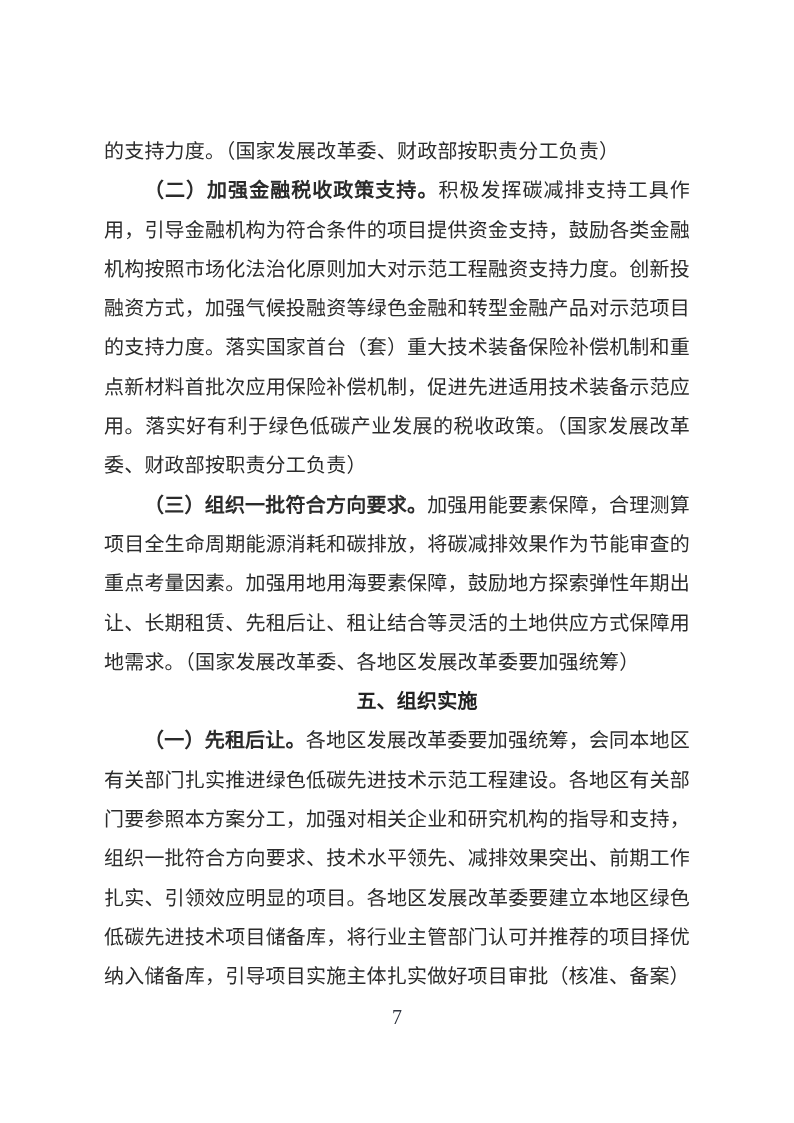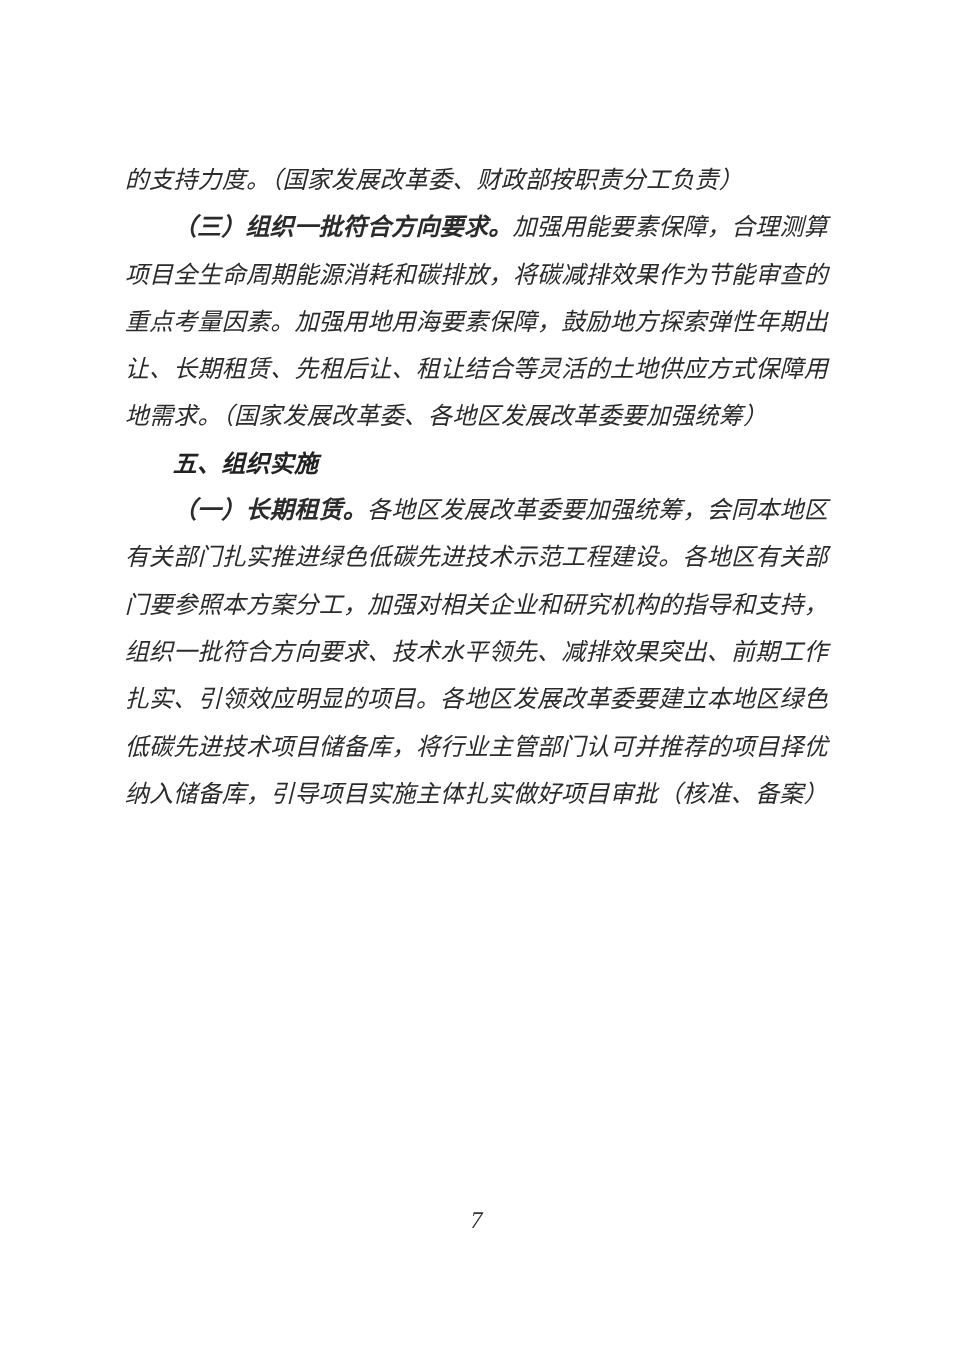--- a/index.html
+++ b/index.html
@@ -10,21 +10,20 @@
   }
   .page {
     position: relative;
     width: 794px;
     height: 1048px;
     margin: 0 auto;
     background: #ffffff;
     overflow: hidden;
     font-family: "Liberation Serif", "DejaVu Serif", serif;
     color: #2b2b2b;
-    font-style: italic;
   }
   .content {
     position: absolute;
     left: 104px;
     top: 132px;
     width: 586px;
     font-size: 20px;
     line-height: 39.3px;
     text-align: justify;
     text-justify: inter-ideograph;
@@ -43,21 +42,21 @@
   }
   .section-heading {
     margin: 0;
     padding: 0;
     text-indent: 2em;
     font-size: 20px;
     line-height: 39.3px;
     font-weight: bold;
     font-family: "Liberation Sans", "DejaVu Sans", sans-serif;
     color: #222222;
-    text-align: left;
+    text-align: center;
   }
   .page-number {
     position: absolute;
     left: 0;
     top: 1002px;
     width: 100%;
     text-align: center;
     font-size: 20px;
     line-height: 30px;
     color: #2f3440;
@@ -66,24 +65,25 @@
 </style>
 </head>
 <body>
 
 <div class="page">
 
   <div class="content">
 
     <p class="continuation"><span>的支持力度。（国家发展改革委、财政部按职责分工负责）</span></p>
 
+    <p><span class="lead-bold">（二）加强金融税收政策支持。</span><span>积极发挥碳减排支持工具作用，引导金融机构为符合条件的项目提供资金支持，鼓励各类金融机构按照市场化法治化原则加大对示范工程融资支持力度。创新投融资方式，加强气候投融资等绿色金融和转型金融产品对示范项目的支持力度。落实国家首台（套）重大技术装备保险补偿机制和重点新材料首批次应用保险补偿机制，促进先进适用技术装备示范应用。落实好有利于绿色低碳产业发展的税收政策。（国家发展改革委、财政部按职责分工负责）</span></p>
 
     <p><span class="lead-bold">（三）组织一批符合方向要求。</span><span>加强用能要素保障，合理测算项目全生命周期能源消耗和碳排放，将碳减排效果作为节能审查的重点考量因素。加强用地用海要素保障，鼓励地方探索弹性年期出让、长期租赁、先租后让、租让结合等灵活的土地供应方式保障用地需求。（国家发展改革委、各地区发展改革委要加强统筹）</span></p>
 
     <h2 class="section-heading">五、组织实施</h2>
 
-    <p><span class="lead-bold">（一）长期租赁。</span><span>各地区发展改革委要加强统筹，会同本地区有关部门扎实推进绿色低碳先进技术示范工程建设。各地区有关部门要参照本方案分工，加强对相关企业和研究机构的指导和支持，组织一批符合方向要求、技术水平领先、减排效果突出、前期工作扎实、引领效应明显的项目。各地区发展改革委要建立本地区绿色低碳先进技术项目储备库，将行业主管部门认可并推荐的项目择优纳入储备库，引导项目实施主体扎实做好项目审批（核准、备案）</span></p>
+    <p><span class="lead-bold">（一）先租后让。</span><span>各地区发展改革委要加强统筹，会同本地区有关部门扎实推进绿色低碳先进技术示范工程建设。各地区有关部门要参照本方案分工，加强对相关企业和研究机构的指导和支持，组织一批符合方向要求、技术水平领先、减排效果突出、前期工作扎实、引领效应明显的项目。各地区发展改革委要建立本地区绿色低碳先进技术项目储备库，将行业主管部门认可并推荐的项目择优纳入储备库，引导项目实施主体扎实做好项目审批（核准、备案）</span></p>
 
   </div>
 
   <div class="page-number">7</div>
 
 </div>
 
 </body></html>

